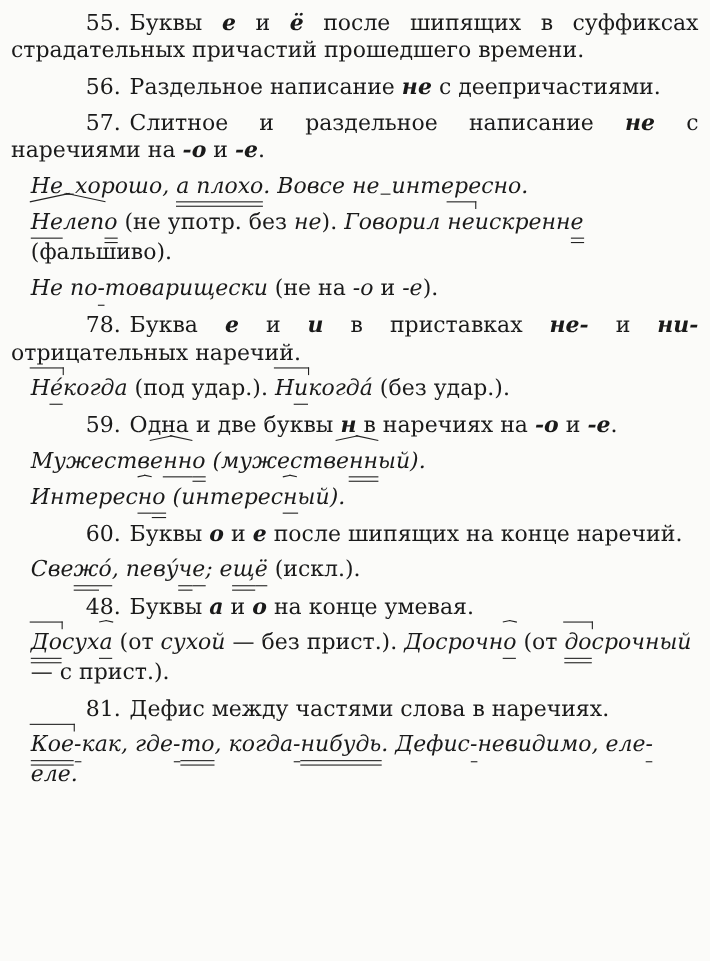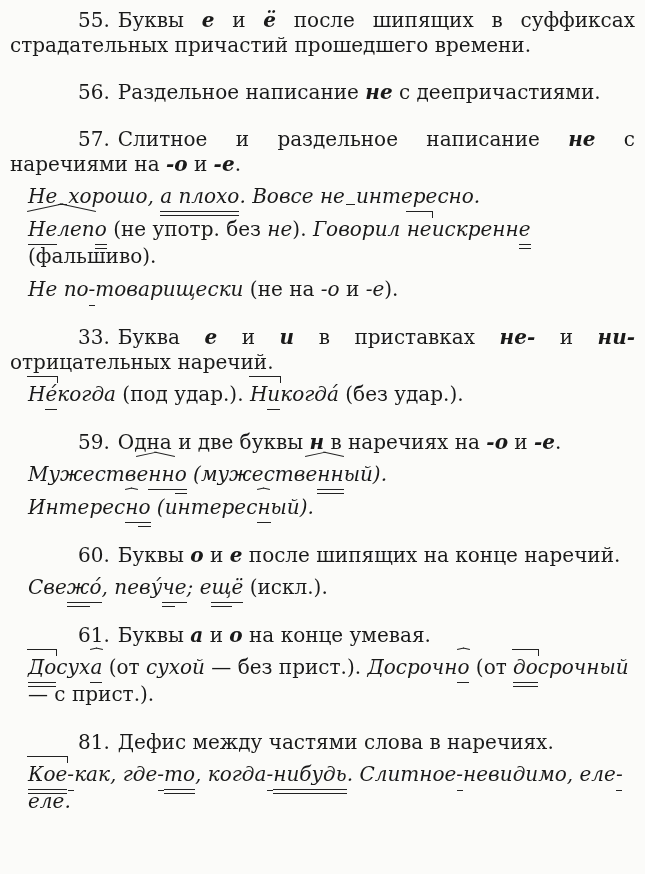--- a/index.html
+++ b/index.html
@@ -6,21 +6,21 @@
   body {
     width: 645px;
     min-height: 874px;
     box-sizing: border-box;
     background: #fbfbf9;
     color: #1a1a1a;
     font-family: "DejaVu Serif", serif;
     font-size: 20px;
     padding: 8px 10px 10px 10px;
   }
-  .sec { margin-top: 22px; }
+  .sec { margin-top: 8px; }
   .sec:first-child { margin-top: 0; }
   .rule {
     margin: 0;
     text-align: justify;
     text-indent: 68px;
     line-height: 25px;
   }
   .num { font-weight: 400; margin-right: 8px; }
   .b { font-weight: 700; font-style: italic; }
   .ex {
@@ -82,21 +82,21 @@
   <div class="sec">
     <p class="rule"><span class="num">57.</span><span><span>Слитное и раздельное написание </span><span class="b">не</span><span> с наречиями на </span><span class="b">-о</span><span> и </span><span class="b">-е</span><span>.</span></span></p>
     <div>
         <p class="ex"><span>Не</span><span class="gap"></span><span>хорошо, </span><span class="m uu">а плохо</span><span>. Вовсе не</span><span class="gap"></span><span>интересно.</span></p>
         <p class="ex"><span class="m sfx"><span class="m u">Не</span><span>леп</span></span><span class="m uu">о</span><span class="r"> (не употр. без </span><span>не</span><span class="r">). </span><span>Говорил </span><span class="m pfx"><span>не</span></span><span>искренн</span><span class="m uu">е</span><span class="r"> (фальшиво).</span></p>
         <p class="ex"><span>Не по</span><span class="m hu">-</span><span>товарищески</span><span class="r"> (не на </span><span>-о</span><span class="r"> и </span><span>-е</span><span class="r">).</span></p>
       </div>
   </div>
 
   <div class="sec">
-    <p class="rule"><span class="num">33.</span><span><span>Буква </span><span class="b">е</span><span> и </span><span class="b">и</span><span> в приставках </span><span class="b">не-</span><span> и </span><span class="b">ни-</span><span> отрицательных наречий.</span></span></p>
+    <p class="rule"><span class="num">78.</span><span><span>Буква </span><span class="b">е</span><span> и </span><span class="b">и</span><span> в приставках </span><span class="b">не-</span><span> и </span><span class="b">ни-</span><span> отрицательных наречий.</span></span></p>
     <div>
         <p class="ex"><span class="m pfx"><span>Н</span><span class="m u">е́</span></span><span>когда</span><span class="r"> (под удар.). </span><span class="m pfx"><span>Н</span><span class="m u">и</span></span><span>когда́</span><span class="r"> (без удар.).</span></p>
       </div>
   </div>
 
   <div class="sec">
     <p class="rule"><span class="num">59.</span><span><span>Одна и две буквы </span><span class="b">н</span><span> в наречиях на </span><span class="b">-о</span><span> и </span><span class="b">-е</span><span>.</span></span></p>
     <div>
         <p class="ex"><span>Мужеств</span><span class="m sfx"><span>е</span><span class="m u">нн</span></span><span class="m uu">о</span><span> (</span><span>мужеств</span><span class="m sfx"><span>е</span><span class="m uu">нн</span></span><span>ый).</span></p>
         <p class="ex"><span>Интерес</span><span class="m sfx"><span class="m u">н</span></span><span class="m uu">о</span><span> (</span><span>интерес</span><span class="m sfx"><span class="m u">н</span></span><span>ый).</span></p>
@@ -104,26 +104,26 @@
   </div>
 
   <div class="sec">
     <p class="rule"><span class="num">60.</span><span><span>Буквы </span><span class="b">о</span><span> и </span><span class="b">е</span><span> после шипящих на конце наречий.</span></span></p>
     <div>
         <p class="ex"><span>Све</span><span class="m uu">ж</span><span class="m u">о́</span><span>, пев</span><span>у́</span><span class="m uu">ч</span><span class="m u">е</span><span>; е</span><span class="m uu">щ</span><span class="m u">ё</span><span class="r"> (искл.).</span></p>
       </div>
   </div>
 
   <div class="sec">
-    <p class="rule"><span class="num">61.</span><span><span>Буквы </span><span class="b">а</span><span> и </span><span class="b">о</span><span> на конце умевая.</span></span></p>
+    <p class="rule"><span class="num">48.</span><span><span>Буквы </span><span class="b">а</span><span> и </span><span class="b">о</span><span> на конце умевая.</span></span></p>
     <div>
         <p class="ex"><span class="m pfx"><span class="m uu">До</span></span><span>сух</span><span class="m sfx"><span class="m u">а</span></span><span class="r"> (от </span><span>сухой</span><span class="r"> — без прист.). </span><span>Досрочн</span><span class="m sfx"><span class="m u">о</span></span><span class="r"> (от </span><span class="m pfx"><span class="m uu">до</span></span><span>срочный</span><span class="r"> — с прист.).</span></p>
       </div>
   </div>
 
   <div class="sec">
     <p class="rule"><span class="num">81.</span><span><span>Дефис между частями слова в наречиях.</span></span></p>
     <div>
-        <p class="ex"><span class="m pfx"><span class="m uu">Кое</span></span><span class="m hu">-</span><span>как, где</span><span class="m hu">-</span><span class="m uu">то</span><span>, когда</span><span class="m hu">-</span><span class="m uu">нибудь</span><span>. Слитное</span><span class="m hu">-</span><span>невидимо, еле</span><span class="m hu">-</span><span>еле.</span></p>
+        <p class="ex"><span class="m pfx"><span class="m uu">Кое</span></span><span class="m hu">-</span><span>как, где</span><span class="m hu">-</span><span class="m uu">то</span><span>, когда</span><span class="m hu">-</span><span class="m uu">нибудь</span><span>. Дефис</span><span class="m hu">-</span><span>невидимо, еле</span><span class="m hu">-</span><span>еле.</span></p>
       </div>
   </div>
 
 </div>
 
 </body></html>

